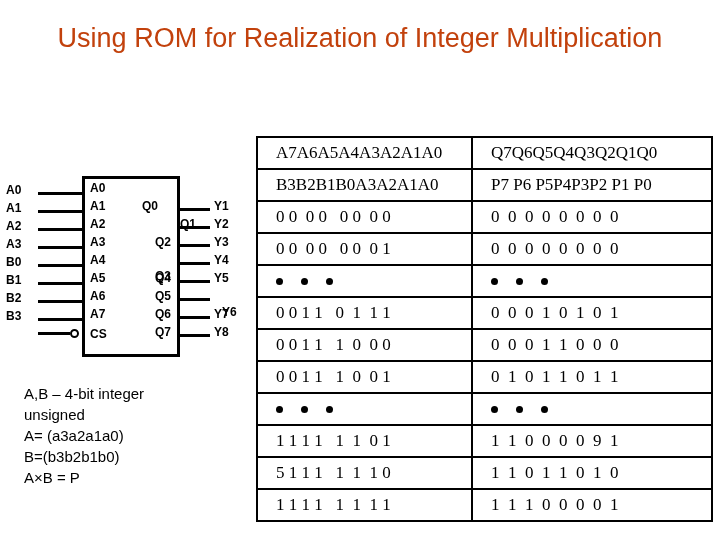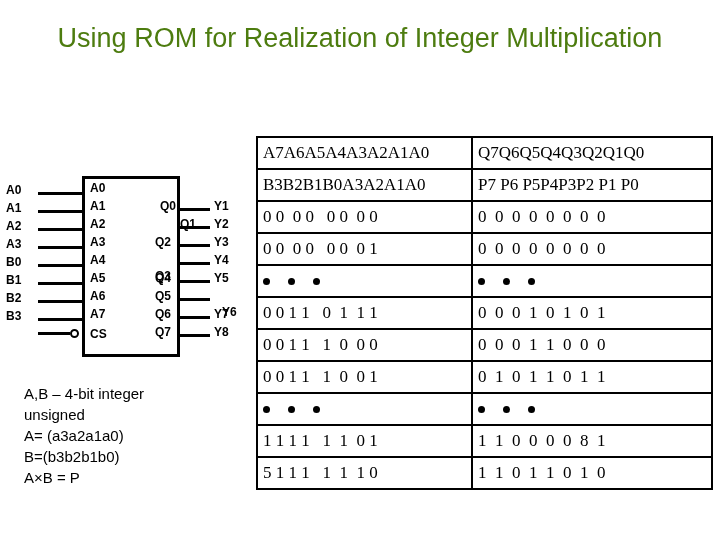--- a/index.html
+++ b/index.html
@@ -20,21 +20,21 @@
   #slide-title {
     position: absolute;
     left: 30px;
     top: 22px;
     width: 660px;
     text-align: center;
     font-family: "Liberation Sans", sans-serif;
     font-size: 27px;
     line-height: 33px;
     font-weight: 400;
-    color: #4d7c0f;
+    color: #c2410c;
     letter-spacing: 0px;
   }
   .chip-box {
     position: absolute;
     left: 82px;
     top: 176px;
     width: 98px;
     height: 181px;
     border: 3px solid #000;
     box-sizing: border-box;
@@ -91,21 +91,21 @@
     top: 136px;
     width: 455px;
     border-collapse: collapse;
     table-layout: fixed;
     font-family: "Liberation Serif", serif;
     background: #fff;
   }
   #truth-table td {
     border: 2px solid #000;
     height: 30px;
-    padding: 0 0 0 5px;
+    padding: 0 0 0 18px;
     font-family: "Liberation Serif", serif;
     font-size: 17px;
     line-height: 30px;
     vertical-align: middle;
     white-space: pre;
     color: #000;
     overflow: hidden;
   }
   #truth-table col.c-left  { width: 215px; }
   #truth-table col.c-right { width: 240px; }
@@ -155,21 +155,21 @@
 
   <div class="inner-label" style="left:90px; top:182px;">A0</div>
   <div class="inner-label" style="left:90px; top:200px;">A1</div>
   <div class="inner-label" style="left:90px; top:218px;">A2</div>
   <div class="inner-label" style="left:90px; top:236px;">A3</div>
   <div class="inner-label" style="left:90px; top:254px;">A4</div>
   <div class="inner-label" style="left:90px; top:272px;text-align:center;">A5</div>
   <div class="inner-label" style="left:90px; top:290px;">A6</div>
   <div class="inner-label" style="left:90px; top:308px;">A7</div>
 
-  <div class="inner-label" style="left:160px; top:200px;">Q0</div>
+  <div class="inner-label" style="left:142px; top:200px;">Q0</div>
   <div class="inner-label" style="left:155px; top:218px;padding-left:25px;">Q1</div>
   <div class="inner-label" style="left:155px; top:236px;">Q2</div>
   <div class="inner-label" style="left:155px; top:270px;">Q3</div>
   <div class="inner-label" style="left:155px; top:272px;">Q4</div>
   <div class="inner-label" style="left:155px; top:290px;">Q5</div>
   <div class="inner-label" style="left:155px; top:308px;">Q6</div>
   <div class="inner-label" style="left:155px; top:326px;">Q7</div>
 
   <div class="pin-wire" style="left:178px; top:208px; width:32px;"></div>
   <div class="pin-wire" style="left:178px; top:226px; width:32px;"></div>
@@ -240,20 +240,24 @@
       <tr>
         <td>0 0 1 1   1  0  0 1</td>
         <td>0  1  0  1  1  0  1  1</td>
       </tr>
       <tr>
         <td class="bullets"><span class="bullet-dot"></span><span class="bullet-dot"></span><span class="bullet-dot"></span></td>
         <td class="bullets"><span class="bullet-dot"></span><span class="bullet-dot"></span><span class="bullet-dot"></span></td>
       </tr>
       <tr>
         <td>1 1 1 1   1  1  0 1</td>
-        <td>1  1  0  0  0  0  8  1</td>
+        <td>1  1  0  0  0  0  9  1</td>
       </tr>
       <tr>
         <td>5 1 1 1   1  1  1 0</td>
         <td>1  1  0  1  1  0  1  0</td>
       </tr>
+      <tr>
+        <td>1 1 1 1   1  1  1 1</td>
+        <td>1  1  1  0  0  0  0  1</td>
+      </tr>
     </tbody>
 </table>
 
 </body></html>

